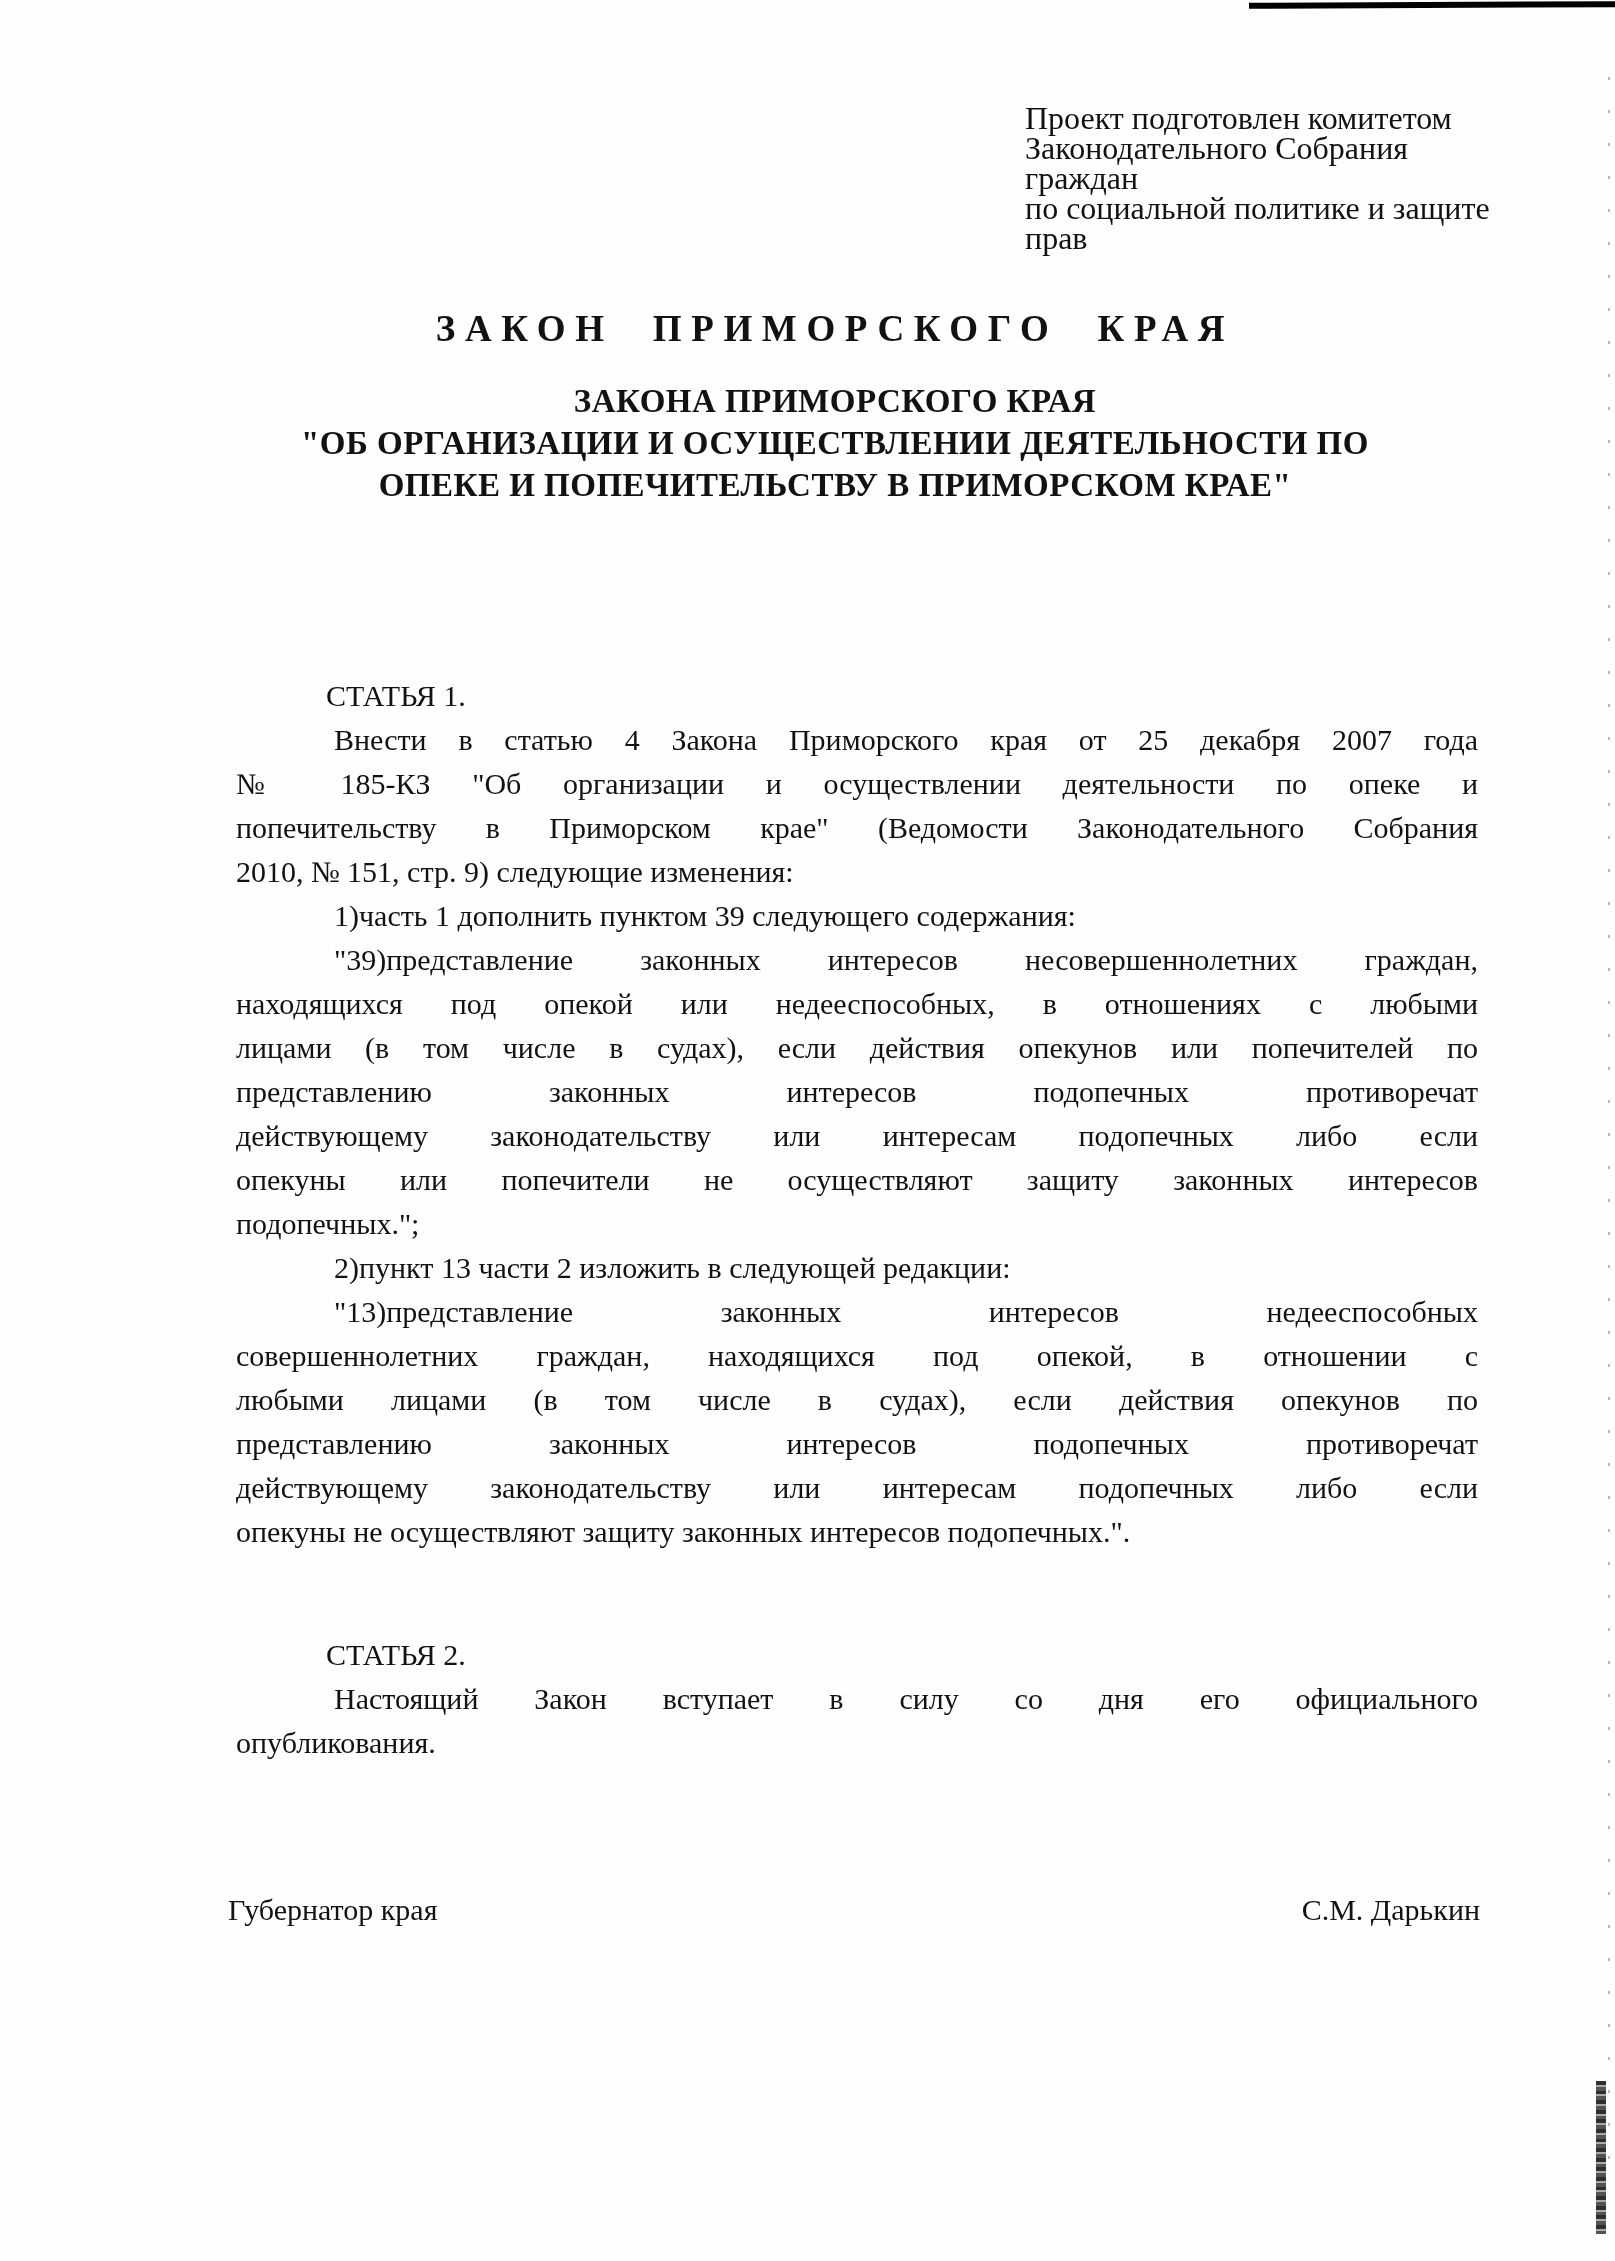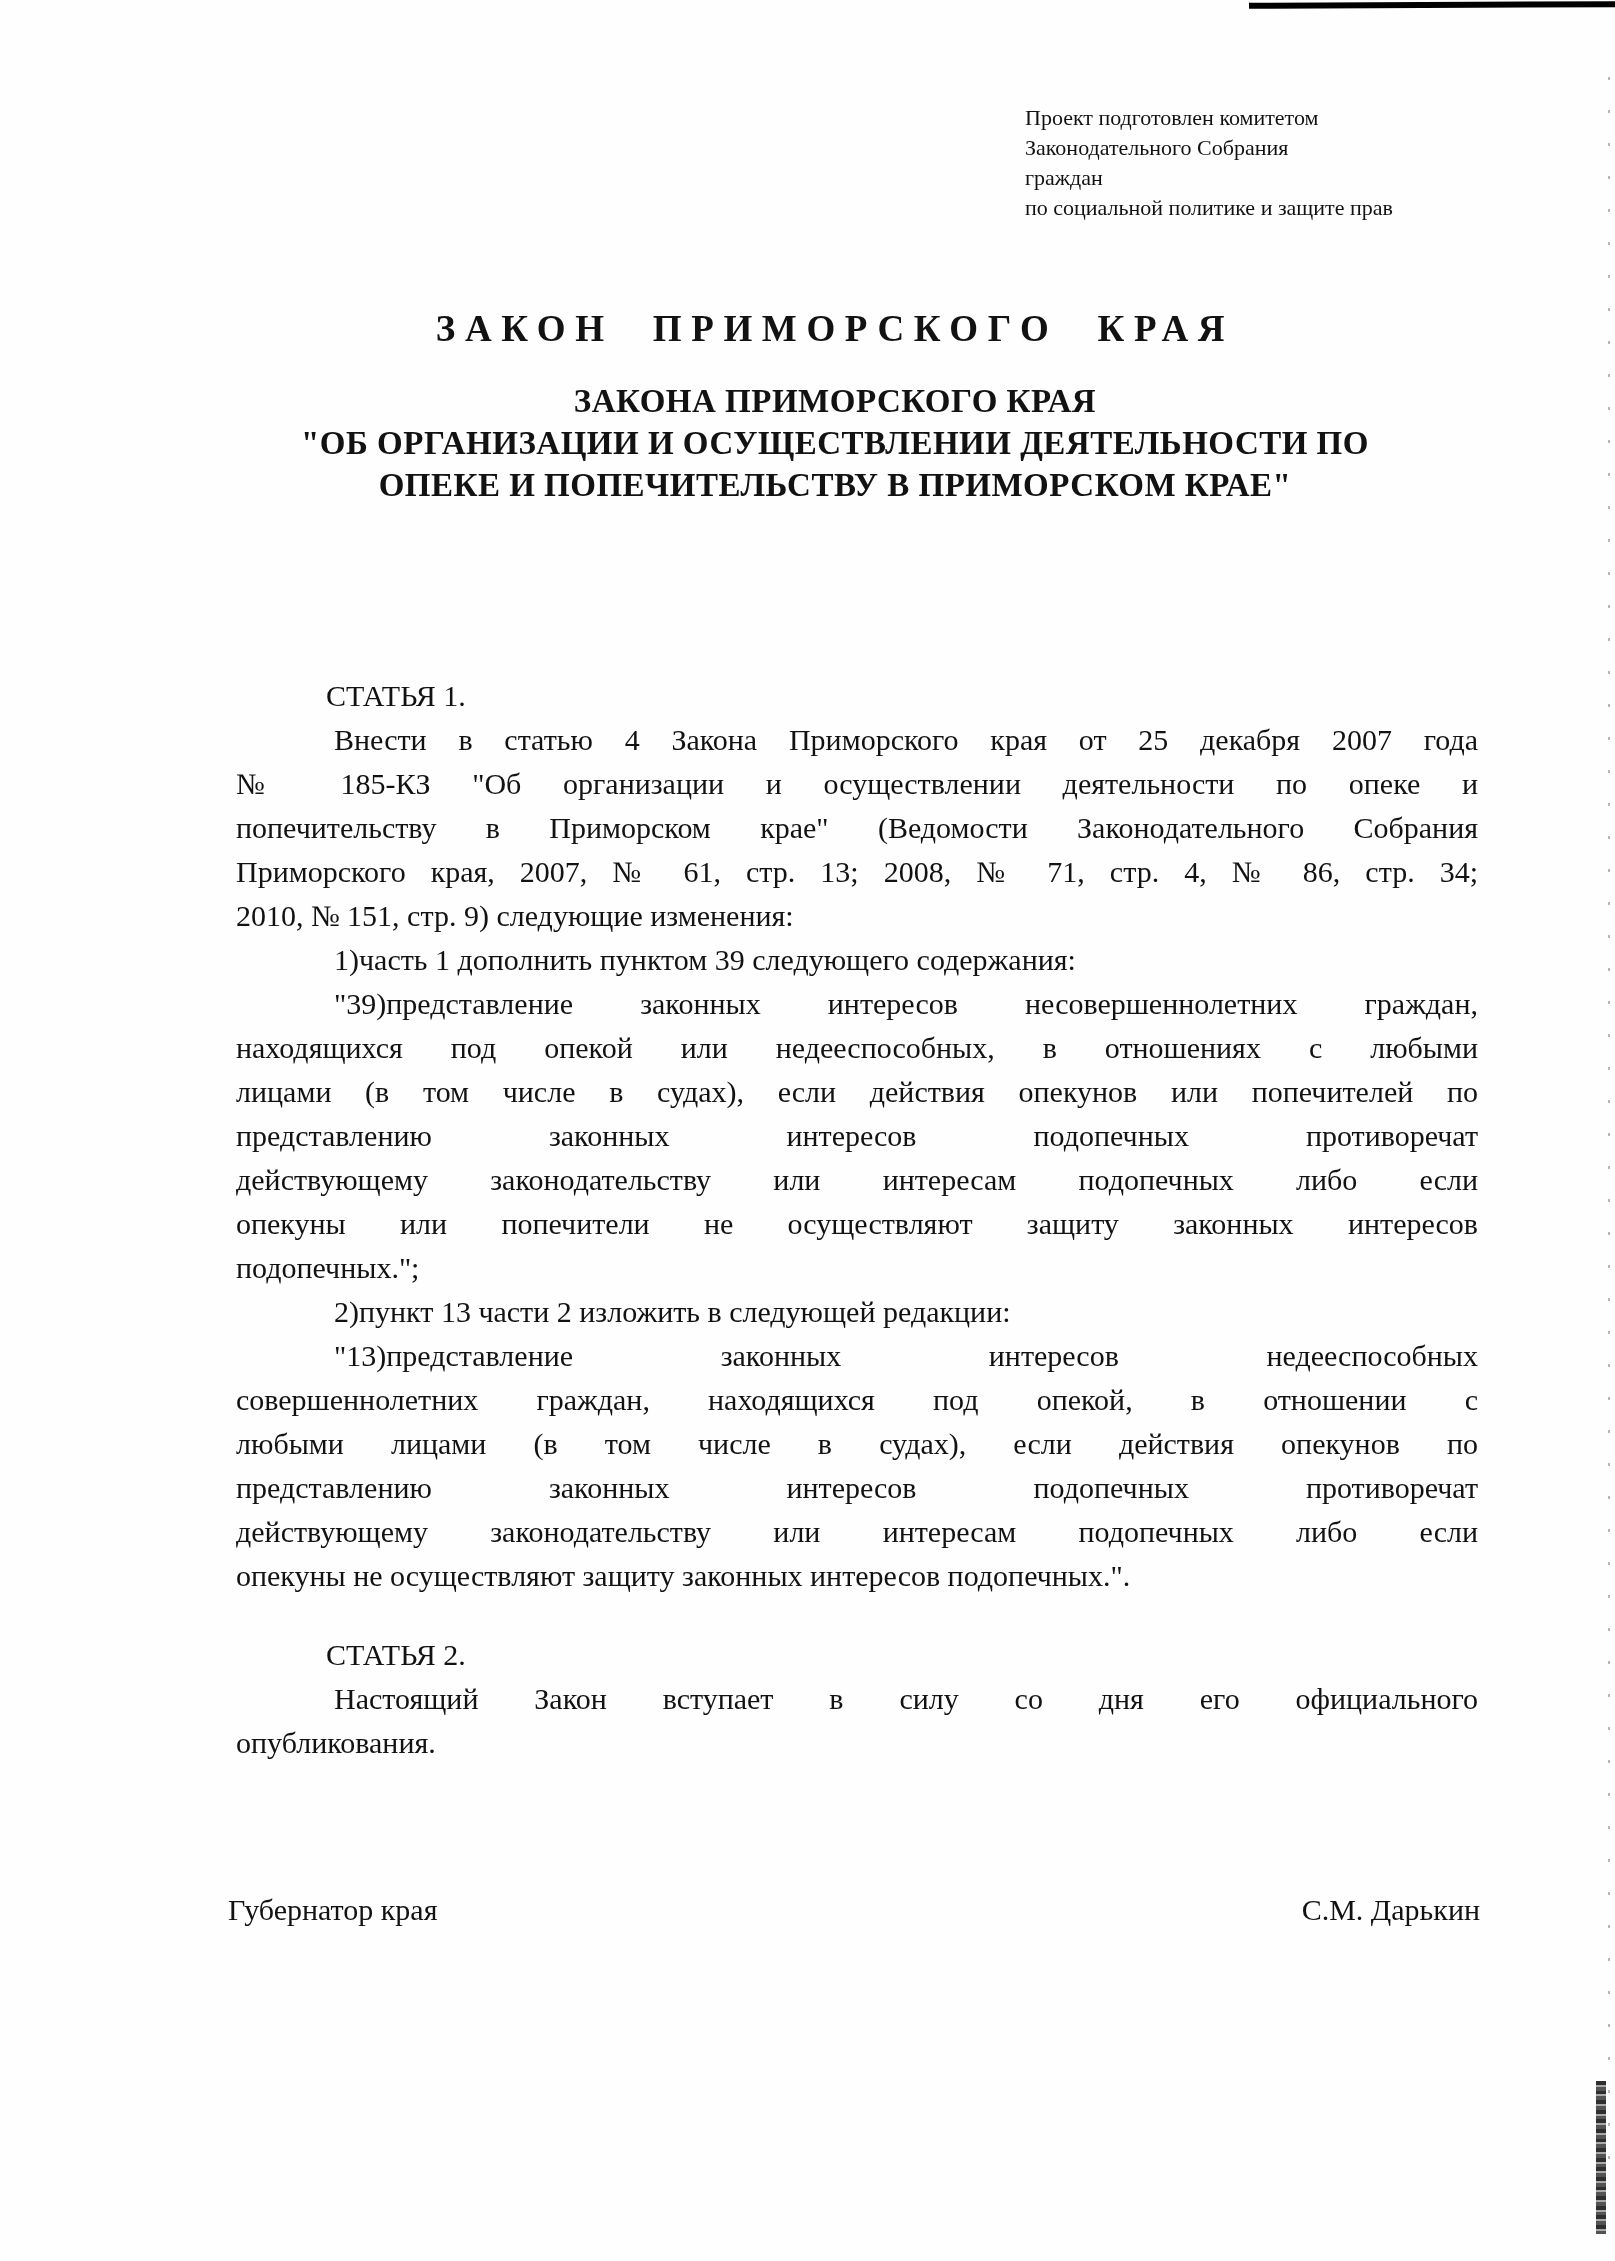--- a/index.html
+++ b/index.html
@@ -13,21 +13,21 @@
     font-family: "Liberation Serif", "DejaVu Serif", serif;
     overflow: hidden;
   }
 
   
   .header-note {
     position: absolute;
     left: 1025px;
     top: 103px;
     width: 526px;
-    font-size: 22px;
+    font-size: 32px;
     line-height: 30px;
   }
 
   
   .doc-title {
     position: absolute;
     left: 193px;
     top: 307px;
     width: 1284px;
     font-size: 37px;
@@ -164,21 +164,20 @@
       <div class="sline">ОПЕКЕ И ПОПЕЧИТЕЛЬСТВУ В ПРИМОРСКОМ КРАЕ"</div>
     </div>
 
 
   <div class="article-heading article-1-heading">СТАТЬЯ 1.</div>
 
   <div class="article-body article-1-body">
       <div class="tline indent">Внести в статью 4 Закона Приморского края от 25 декабря 2007 года</div>
       <div class="tline">№ 185-КЗ "Об организации и осуществлении деятельности по опеке и</div>
       <div class="tline">попечительству в Приморском крае" (Ведомости Законодательного Собрания</div>
-      <div class="tline">Приморского края, 2007, № 61, стр. 13; 2008, № 71, стр. 4, № 86, стр. 34;</div>
       <div class="tline last">2010, № 151, стр. 9) следующие изменения:</div>
       <div class="tline indent last">1)часть 1 дополнить пунктом 39 следующего содержания:</div>
       <div class="tline indent">"39)представление законных интересов несовершеннолетних граждан,</div>
       <div class="tline">находящихся под опекой или недееспособных, в отношениях с любыми</div>
       <div class="tline">лицами (в том числе в судах), если действия опекунов или попечителей по</div>
       <div class="tline">представлению законных интересов подопечных противоречат</div>
       <div class="tline">действующему законодательству или интересам подопечных либо если</div>
       <div class="tline">опекуны или попечители не осуществляют защиту законных интересов</div>
       <div class="tline last">подопечных.";</div>
       <div class="tline indent last">2)пункт 13 части 2 изложить в следующей редакции:</div>

